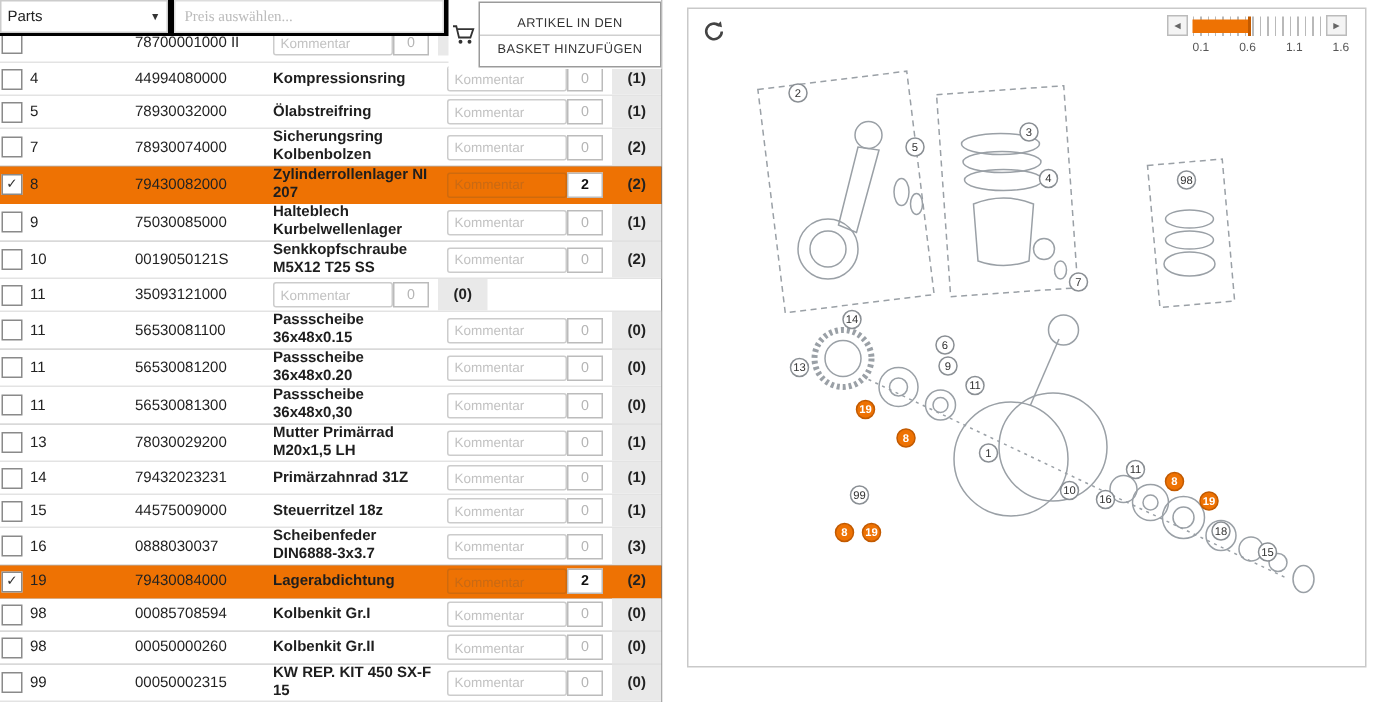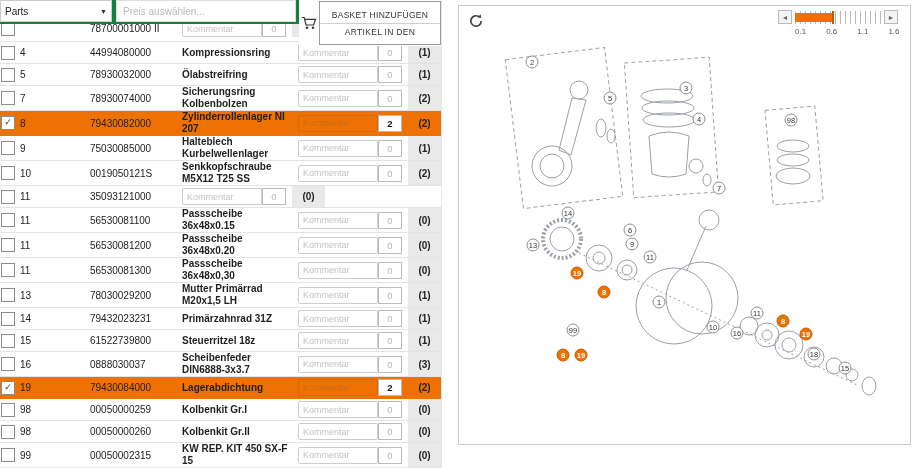--- a/index.html
+++ b/index.html
@@ -1,27 +1,27 @@
 <!DOCTYPE html>
 <html><head>
 <meta charset="utf-8">
 <style>
   html,body{margin:0;padding:0;}
   body{width:920px;height:468px;position:relative;background:#fff;
        font-family:"Liberation Sans",sans-serif;font-size:10px;color:#222;overflow:hidden;}
 
   
-  .left-panel{position:absolute;left:0;top:0;width:441px;height:468px;background:#15803d;border-right:1px solid #e5e5e5;}
+  .left-panel{position:absolute;left:0;top:0;width:441px;height:468px;background:#000000;border-right:1px solid #e5e5e5;}
   .toolbar{position:absolute;left:0;top:0;width:441px;height:46px;z-index:5;pointer-events:none;}
   .toolbar > *{pointer-events:auto;}
   .parts-select{position:absolute;left:0;top:0;width:112px;height:22px;background:#fff;border:1px solid #ccc;
                 display:flex;align-items:center;justify-content:space-between;padding:0 4px;box-sizing:border-box;}
   .parts-select .arr{font-size:7px;color:#333;}
   .price-input{position:absolute;left:116px;top:0;width:180px;height:22px;border:1px solid #ddd;box-sizing:border-box;
-               font-size:10px;padding:0 6px;color:#333;font-family:Liberation Sans, sans-serif;}
+               font-size:10px;padding:0 6px;color:#333;font-family:Liberation Serif, serif;}
   .price-input::placeholder{color:#bbb;}
   .basket-area{position:absolute;right:0;top:0;width:142px;height:46px;background:#fff;display:flex;align-items:center;}
   .cart-ic{width:16px;height:16px;margin:0 2px 0 2px;flex:0 0 16px;}
   .basket-btn{flex:1;height:44px;border:1px solid #9b9b9b;box-sizing:border-box;background:#fff;cursor:pointer;
               display:flex;flex-direction:column;align-items:center;justify-content:center;font-size:8.5px;
               letter-spacing:.3px;color:#333;font-family:"Liberation Sans",sans-serif;}
   .basket-btn span{display:block;width:100%;text-align:center;padding:3px 0;}
   .basket-btn span:first-child{border-bottom:1px solid #cfcfcf;}
 
   .table{position:absolute;left:0;top:24px;right:0;bottom:0;overflow:hidden;}
@@ -77,22 +77,22 @@
       <span class="arr">▼</span>
     </div>
     <input class="price-input" type="text" placeholder="Preis auswählen..." style="">
     <div class="basket-area">
       <svg class="cart-ic" viewBox="0 0 16 16">
         <path d="M1 2.5h2.2l1.8 7.5h7.6l1.9-5.6H4" stroke="#333" fill="none" stroke-width="1.2"></path>
         <circle cx="6" cy="12.8" r="1.3" fill="#333"></circle>
         <circle cx="12" cy="12.8" r="1.3" fill="#333"></circle>
       </svg>
       <div class="basket-btn">
+        <span>ARTIKEL IN DEN</span>
         <span>BASKET HINZUFÜGEN</span>
-        <span>ARTIKEL IN DEN</span>
       </div>
     </div>
   </div>
   <div class="table" id="rows">
       <div class="trow clipped">
         <span class="cb"></span>
         <span class="cnum"></span>
         <span class="cpart">78700001000 II</span>
         <span class="ccomment"><input type="text" placeholder="Kommentar" style=""></span>
         <span class="cqty"><input type="text" value="0" style=""></span>
@@ -201,21 +201,21 @@
         <span class="cnum">14</span>
         <span class="cpart">79432023231</span>
         <span class="cname">Primärzahnrad 31Z</span>
         <span class="ccomment"><input type="text" placeholder="Kommentar" style=""></span>
         <span class="cqty"><input type="text" value="0" style=""></span>
         <span class="ccount">(1)</span>
       </div>
       <div class="trow">
         <span class="cb"></span>
         <span class="cnum">15</span>
-        <span class="cpart">61522739800</span>
+        <span class="cpart">44575009000</span>
         <span class="cname">Steuerritzel 18z</span>
         <span class="ccomment"><input type="text" placeholder="Kommentar" style=""></span>
         <span class="cqty"><input type="text" value="0" style=""></span>
         <span class="ccount">(1)</span>
       </div>
       <div class="trow">
         <span class="cb"></span>
         <span class="cnum">16</span>
         <span class="cpart">0888030037</span>
         <span class="cname">Scheibenfeder DIN6888-3x3.7</span>
@@ -228,21 +228,21 @@
         <span class="cnum">19</span>
         <span class="cpart">79430084000</span>
         <span class="cname">Lagerabdichtung</span>
         <span class="ccomment"><input type="text" placeholder="Kommentar" style=""></span>
         <span class="cqty"><input type="text" class="filled" value="2" style=""></span>
         <span class="ccount">(2)</span>
       </div>
       <div class="trow">
         <span class="cb"></span>
         <span class="cnum">98</span>
-        <span class="cpart">00050000259</span>
+        <span class="cpart">00085708594</span>
         <span class="cname">Kolbenkit Gr.I</span>
         <span class="ccomment"><input type="text" placeholder="Kommentar" style=""></span>
         <span class="cqty"><input type="text" value="0" style=""></span>
         <span class="ccount">(0)</span>
       </div>
       <div class="trow">
         <span class="cb"></span>
         <span class="cnum">98</span>
         <span class="cpart">00050000260</span>
         <span class="cname">Kolbenkit Gr.II</span>

